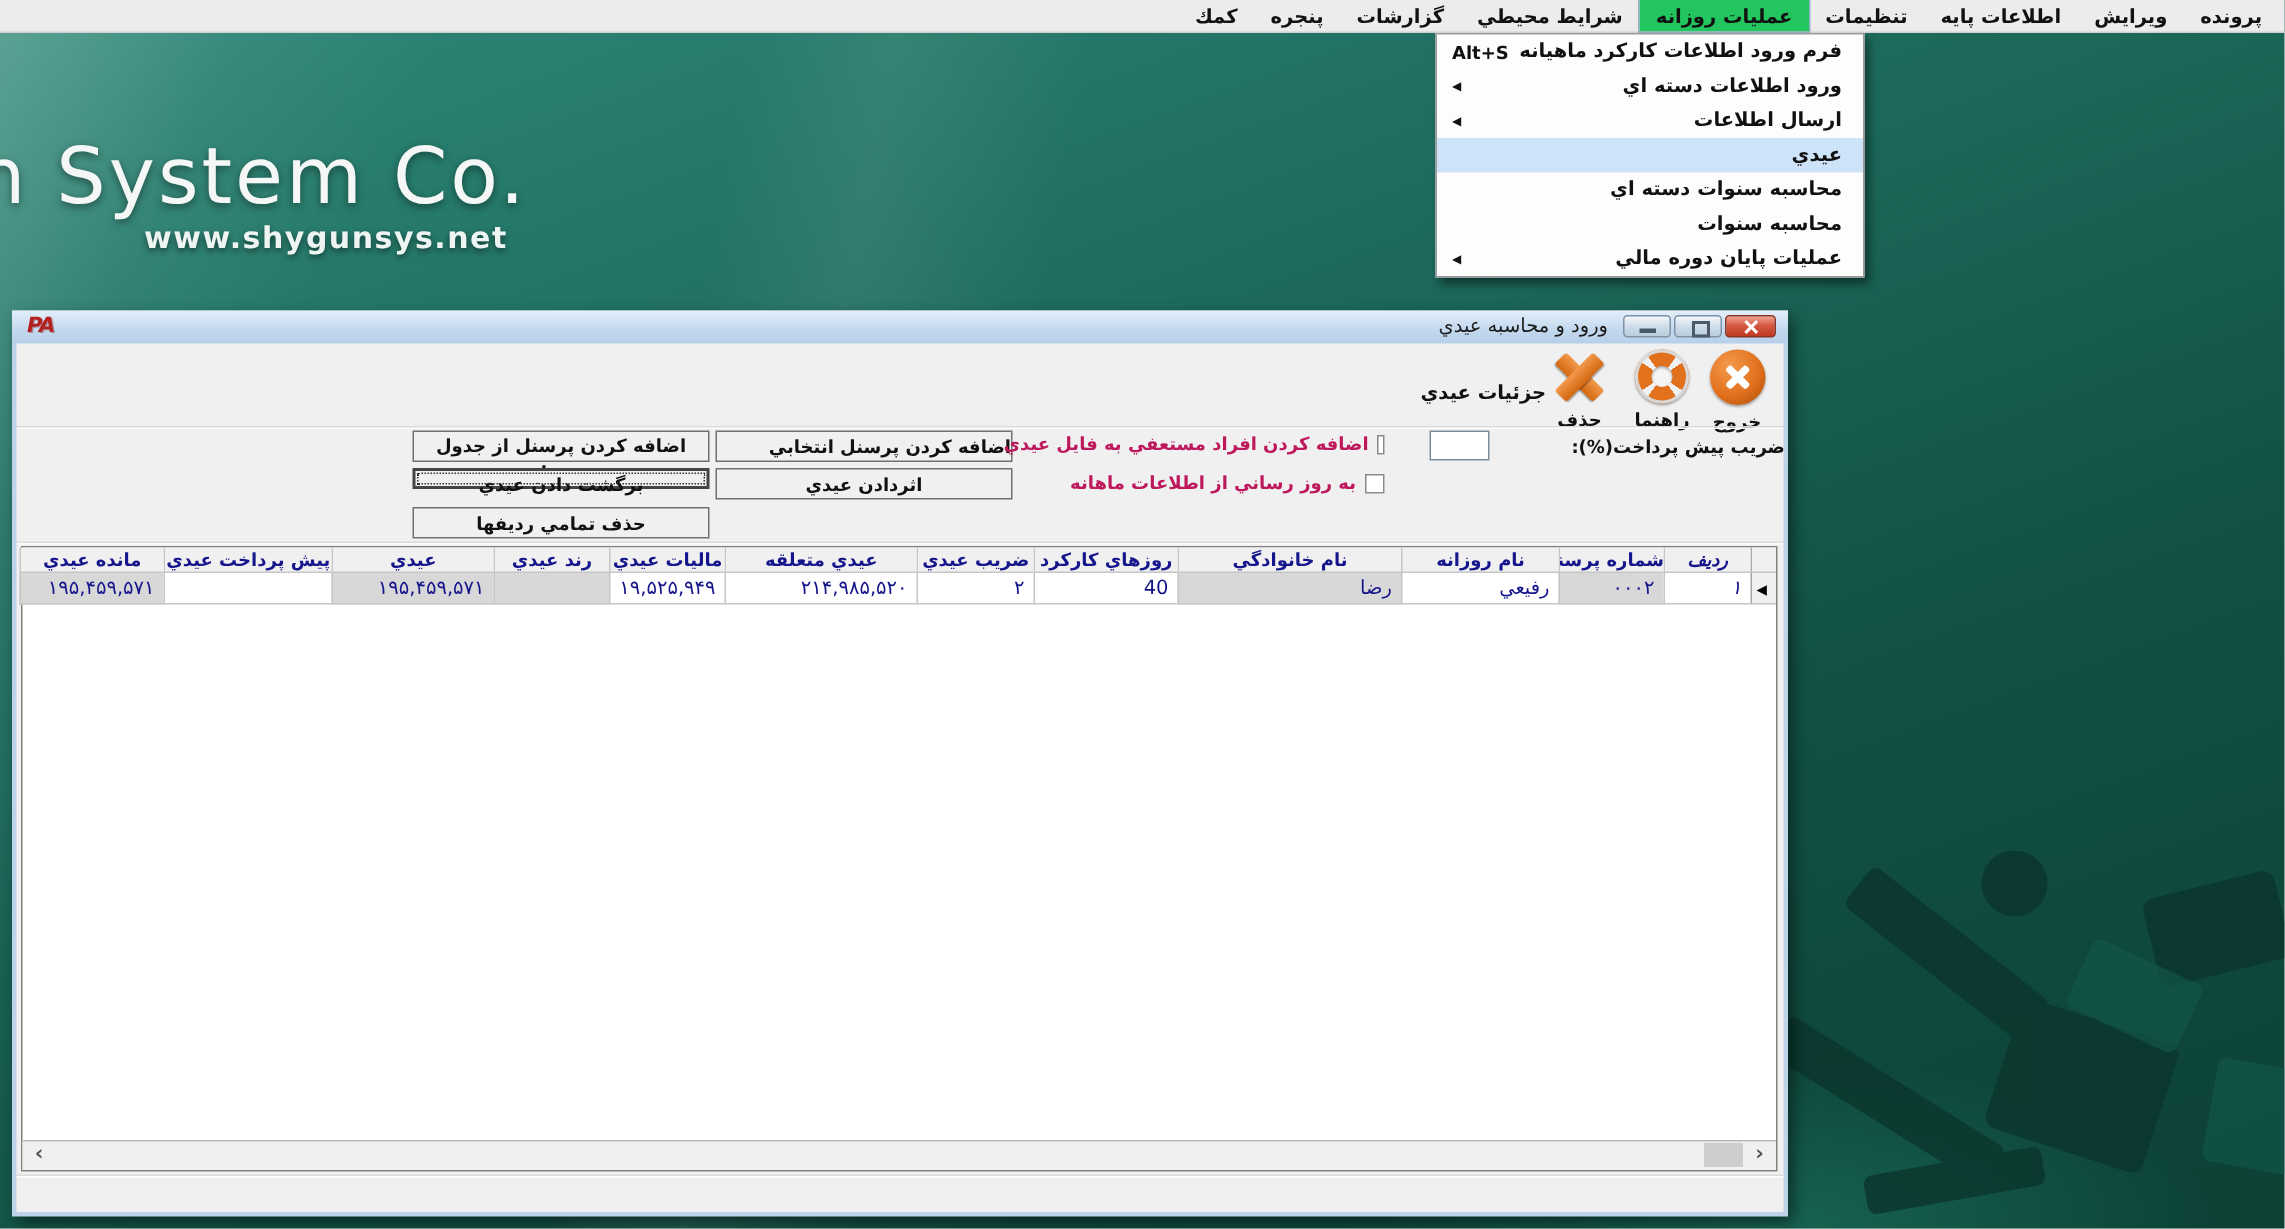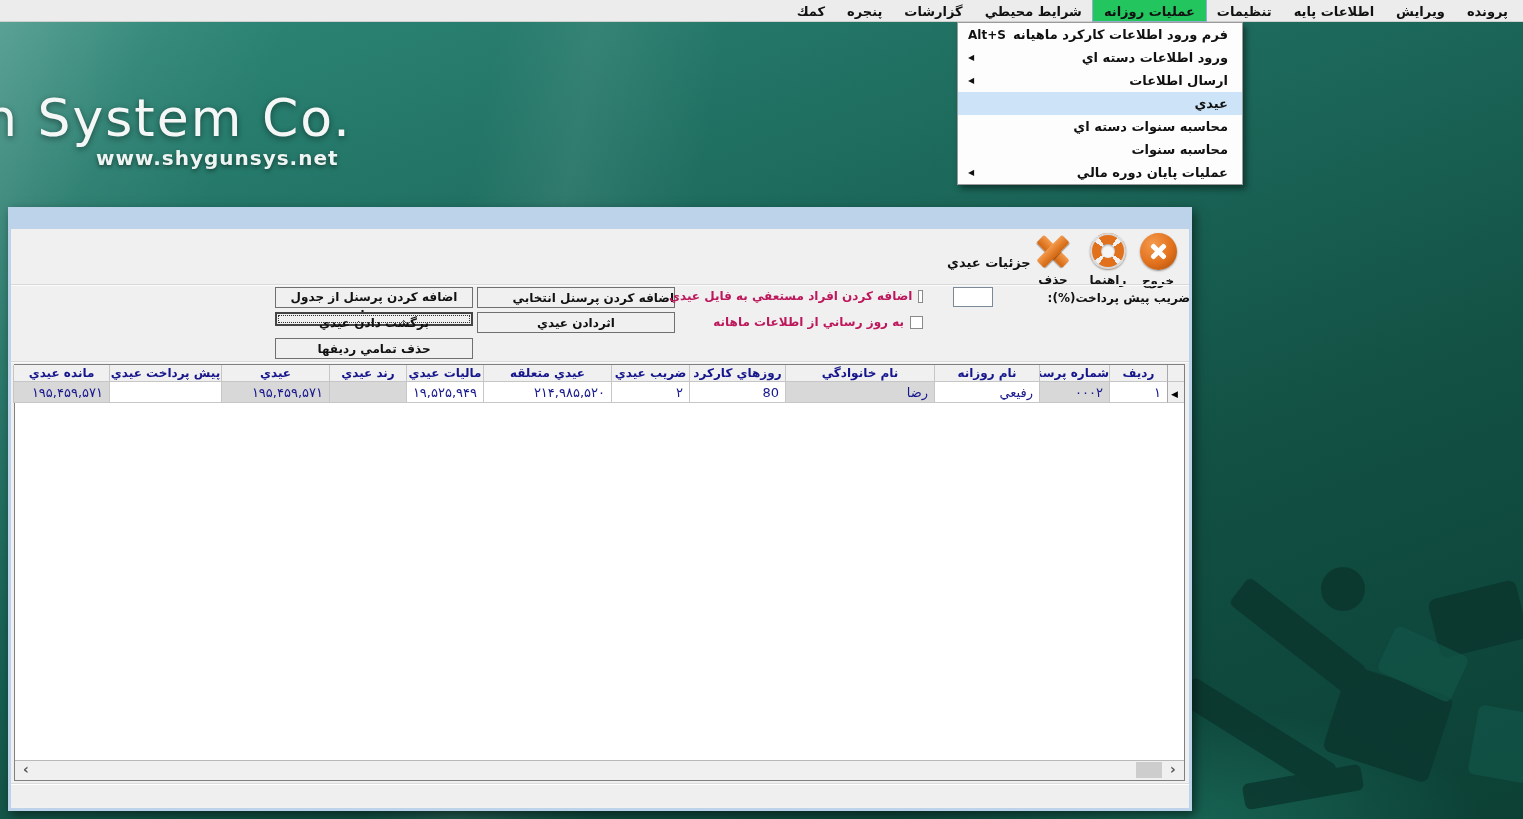--- a/index.html
+++ b/index.html
@@ -91,21 +91,21 @@
     border:1px solid #808080;box-sizing:border-box;}
   .grow{display:flex;direction:rtl;}
   .gcell{box-sizing:border-box;border-left:1px solid #c6c6c6;border-bottom:1px solid #c6c6c6;
     overflow:hidden;white-space:nowrap;}
   .ghead .gcell{height:17px;background:#f1f0f1;color:#16168c;font-size:12px;font-weight:700;
     text-align:center;line-height:16px;}
   .gdata .gcell{height:21px;font-size:13px;color:#16168c;text-align:right;padding:1px 6px 0 2px;line-height:19px;}
   .gdata .gcell.gray{background:#d8d8d8;}
   .gsel{width:17px;flex:0 0 17px;background:#f0f0f0;border-left:1px solid #a8a8a8;text-align:center;}
   .gsel .tri{font-size:9px;color:#000;line-height:20px;}
-  .c-radif{flex:0 0 58px;} .c-shpers{flex:0 0 70px;} .c-npers{flex:0 0 105px;}
+  .c-radif{flex:0 0 58px;font-style:italic;} .c-shpers{flex:0 0 70px;} .c-npers{flex:0 0 105px;}
   .c-nkhan{flex:0 0 149px;} .c-rooz{flex:0 0 96px;} .c-zarib{flex:0 0 78px;}
   .c-motal{flex:0 0 128px;} .c-maliat{flex:0 0 77px;} .c-rond{flex:0 0 77px;}
   .c-eydi{flex:0 0 108px;} .c-pish{flex:0 0 112px;} .c-mande{flex:0 0 96px;}
   .hscroll{position:absolute;left:0;bottom:0;width:100%;height:19px;background:#f0f0f0;
     border-top:1px solid #b9b9b9;}
   .harrow{position:absolute;top:0;width:18px;height:18px;text-align:center;font-size:14px;font-weight:700;
     color:#555;line-height:17px;cursor:pointer;}
   .harrow.left{left:2px;} .harrow.right{right:2px;}
   .hthumb{position:absolute;right:22px;top:1px;width:26px;height:16px;background:#cdcdcd;cursor:grab;}
   .statusbar{position:absolute;left:0;top:554px;width:100%;height:22px;background:#efefef;
@@ -165,20 +165,34 @@
   <div class="ditem">
     <span>محاسبه سنوات</span>
   </div>
   <div class="ditem">
     <span>عمليات پايان دوره مالي</span>
     <span class="dleft arrow">◀</span>
   </div>
 </div>
 
 <div class="dialog">
+  <div class="titlebar">
+    <span class="pa-logo">PA</span>
+    <span class="wtitle">ورود و محاسبه عيدي</span>
+    <div class="winbtn min">
+        <i class="glyph-min"></i>
+      </div>
+    <div class="winbtn max">
+        <i class="glyph-max"></i>
+      </div>
+    <div class="winbtn close">
+        <i class="glyph-x1"></i>
+        <i class="glyph-x2"></i>
+      </div>
+  </div>
 
   <div class="client">
 
     <div class="tb-item" style="left:1124px;">
       <div class="icon-exit">
           <i></i>
           <i></i>
         </div>
       <div class="tb-label">خروج</div>
     </div>
@@ -230,21 +244,21 @@
         <div class="gcell c-eydi">عيدي</div>
         <div class="gcell c-pish">پيش پرداخت عيدي</div>
         <div class="gcell c-mande">مانده عيدي</div>
       </div>
       <div class="grow gdata">
         <div class="gcell gsel"><span class="tri">◀</span></div>
         <div class="gcell c-radif">۱</div>
         <div class="gcell c-shpers gray">۰۰۰۲</div>
         <div class="gcell c-npers">رفيعي</div>
         <div class="gcell c-nkhan gray">رضا</div>
-        <div class="gcell c-rooz">80</div>
+        <div class="gcell c-rooz">40</div>
         <div class="gcell c-zarib">۲</div>
         <div class="gcell c-motal">۲۱۴,۹۸۵,۵۲۰</div>
         <div class="gcell c-maliat">۱۹,۵۲۵,۹۴۹</div>
         <div class="gcell c-rond gray"></div>
         <div class="gcell c-eydi gray">۱۹۵,۴۵۹,۵۷۱</div>
         <div class="gcell c-pish"></div>
         <div class="gcell c-mande gray">۱۹۵,۴۵۹,۵۷۱</div>
       </div>
       <div class="hscroll">
         <div class="harrow left">‹</div>

